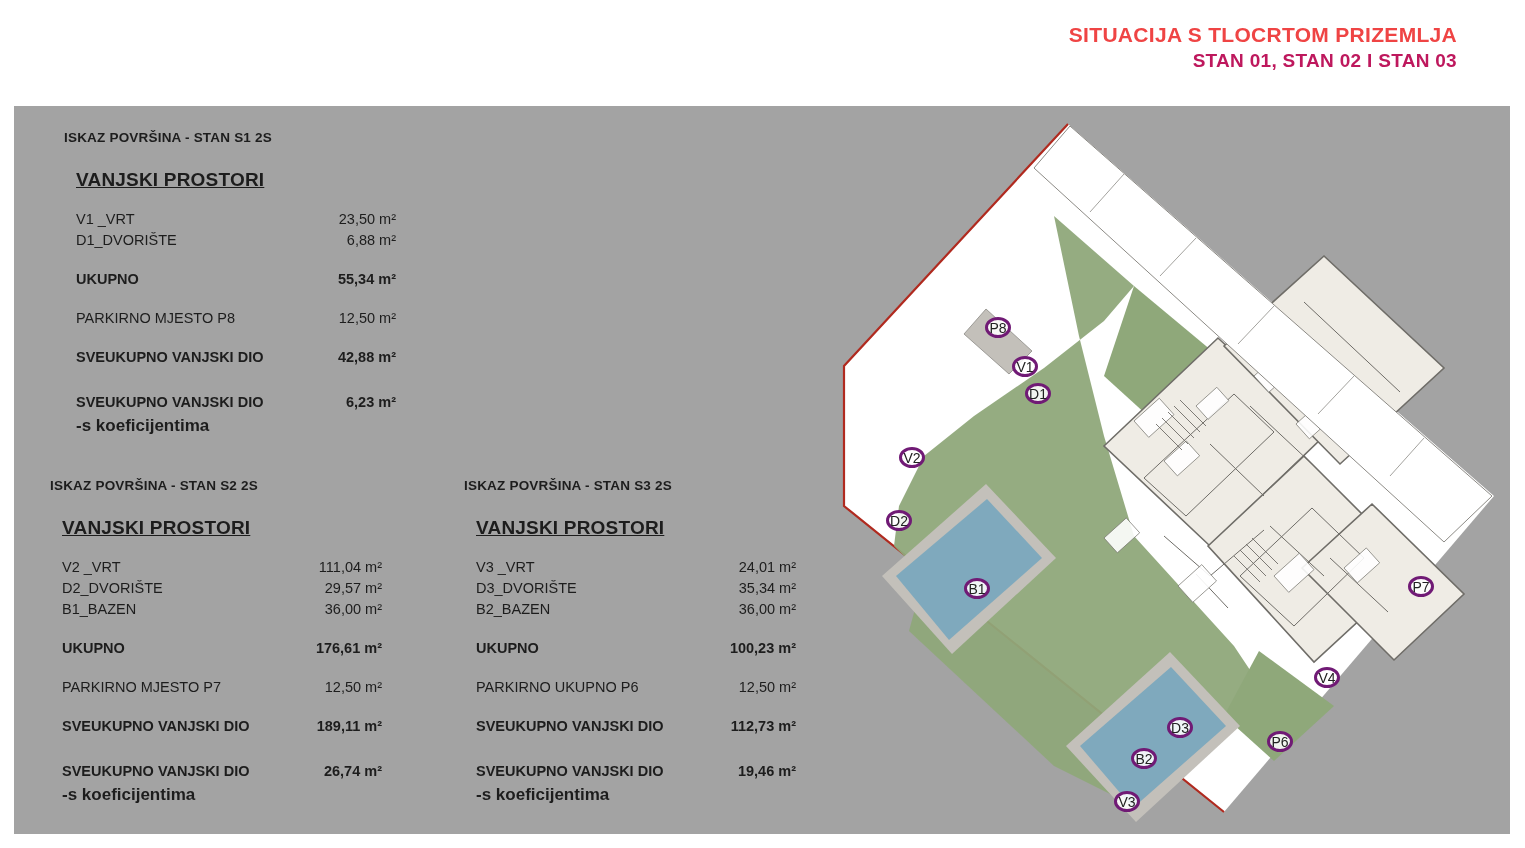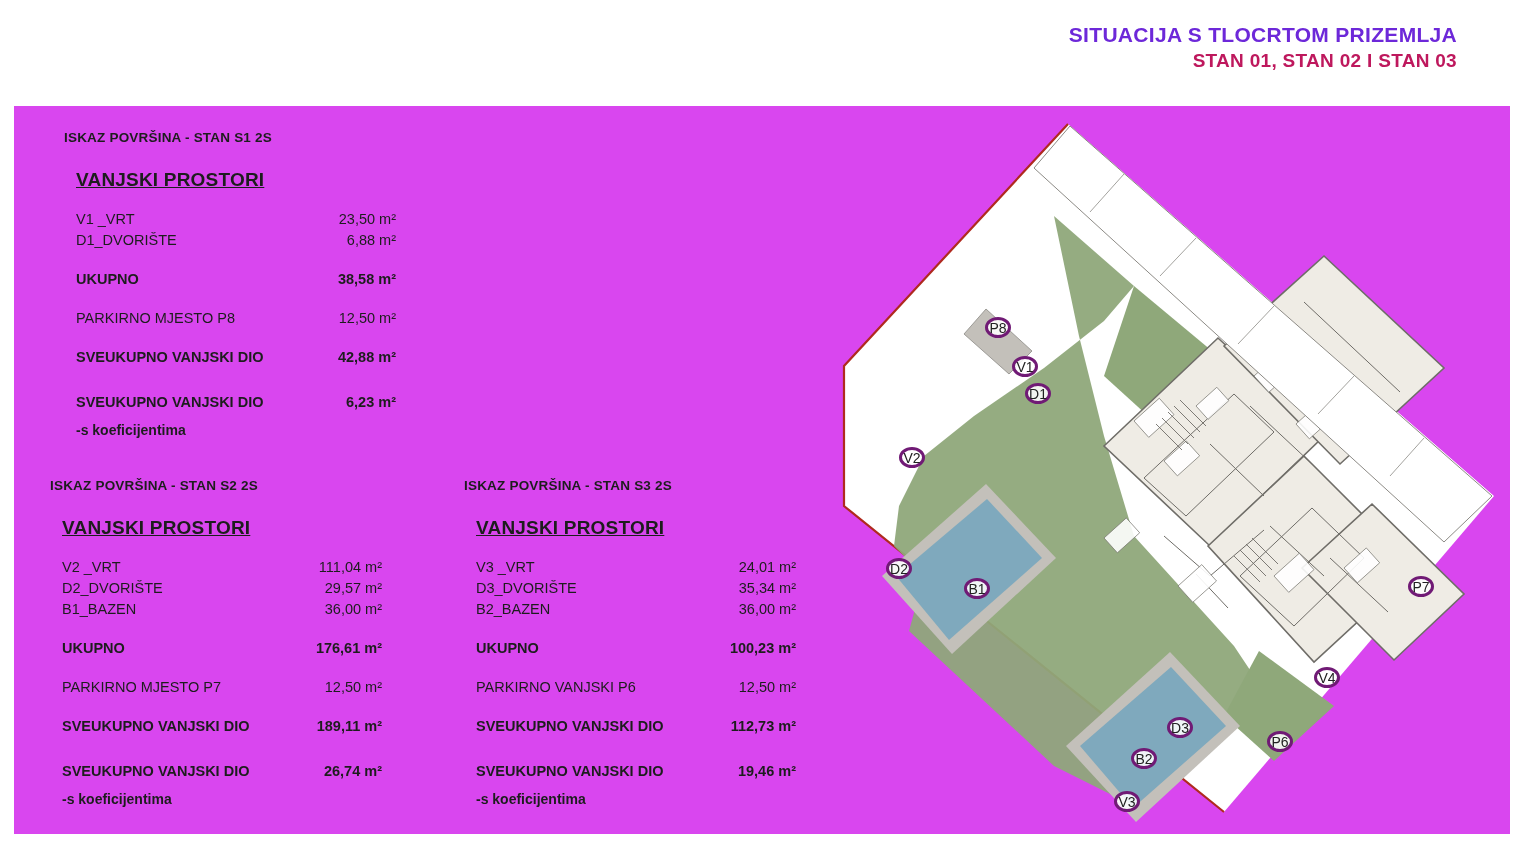--- a/index.html
+++ b/index.html
@@ -22,40 +22,40 @@
   #header {
     position: absolute;
     top: 22px;
     right: 68px;
     text-align: right;
   }
   #header .title {
     font-size: 21px;
     font-weight: bold;
     letter-spacing: 0.3px;
-    color: #6d28d9;
+    color: #ef4444;
     line-height: 1.2;
   }
   #header .subtitle {
     font-size: 19px;
     font-weight: bold;
     letter-spacing: 0.3px;
     color: #be185d;
     line-height: 1.3;
     margin-top: 2px;
   }
 
   
   #panel {
     position: absolute;
     left: 14px;
     top: 106px;
     width: 1496px;
     height: 728px;
-    background: #d946ef;
+    background: #a3a3a3;
   }
 
   
   .block {
     position: absolute;
     color: #1d1d1d;
   }
   .block .block-title {
     font-size: 13.5px;
     font-weight: bold;
@@ -93,23 +93,23 @@
     font-weight: bold;
   }
   .row.spaced {
     margin-top: 18px;
   }
   .row.spaced-lg {
     margin-top: 24px;
   }
   .subnote {
     margin-left: 12px;
-    font-size: 14px;
-    font-weight: bold;
-    margin-top: 7px;
+    font-size: 17px;
+    font-weight: bold;
+    margin-top: 1px;
   }
 
   #block-s1 { left: 50px; top: 24px; }
   #block-s2 { left: 36px; top: 372px; }
   #block-s3 { left: 450px; top: 372px; }
 
   
   #siteplan {
     position: absolute;
     left: 790px;
@@ -153,21 +153,21 @@
         <div class="row">
           <span class="lbl">V1 _VRT</span>
           <span class="val">23,50 m²</span>
         </div>
         <div class="row">
           <span class="lbl">D1_DVORIŠTE</span>
           <span class="val">6,88 m²</span>
         </div>
         <div class="row bold spaced">
           <span class="lbl">UKUPNO</span>
-          <span class="val">38,58 m²</span>
+          <span class="val">55,34 m²</span>
         </div>
         <div class="row spaced">
           <span class="lbl">PARKIRNO MJESTO P8</span>
           <span class="val">12,50 m²</span>
         </div>
         <div class="row bold spaced">
           <span class="lbl">SVEUKUPNO VANJSKI DIO</span>
           <span class="val">42,88 m²</span>
         </div>
         <div class="row bold spaced-lg">
@@ -228,21 +228,21 @@
         </div>
         <div class="row">
           <span class="lbl">B2_BAZEN</span>
           <span class="val">36,00 m²</span>
         </div>
         <div class="row bold spaced">
           <span class="lbl">UKUPNO</span>
           <span class="val">100,23 m²</span>
         </div>
         <div class="row spaced">
-          <span class="lbl">PARKIRNO VANJSKI P6</span>
+          <span class="lbl">PARKIRNO UKUPNO P6</span>
           <span class="val">12,50 m²</span>
         </div>
         <div class="row bold spaced">
           <span class="lbl">SVEUKUPNO VANJSKI DIO</span>
           <span class="val">112,73 m²</span>
         </div>
         <div class="row bold spaced-lg">
           <span class="lbl">SVEUKUPNO VANJSKI DIO</span>
           <span class="val">19,46 m²</span>
         </div>
@@ -340,21 +340,21 @@
         </div>
       <div class="marker" style="left:208px;top:250px;">
           <span>V1</span>
         </div>
       <div class="marker" style="left:221px;top:277px;">
           <span>D1</span>
         </div>
       <div class="marker" style="left:95px;top:341px;">
           <span>V2</span>
         </div>
-      <div class="marker" style="left:82px;top:404px;margin-top:48px;">
+      <div class="marker" style="left:82px;top:404px;">
           <span>D2</span>
         </div>
       <div class="marker" style="left:140px;top:472px;margin-left:20px;">
           <span>B1</span>
         </div>
       <div class="marker" style="left:604px;top:470px;">
           <span>P7</span>
         </div>
       <div class="marker" style="left:510px;top:561px;">
           <span>V4</span>

